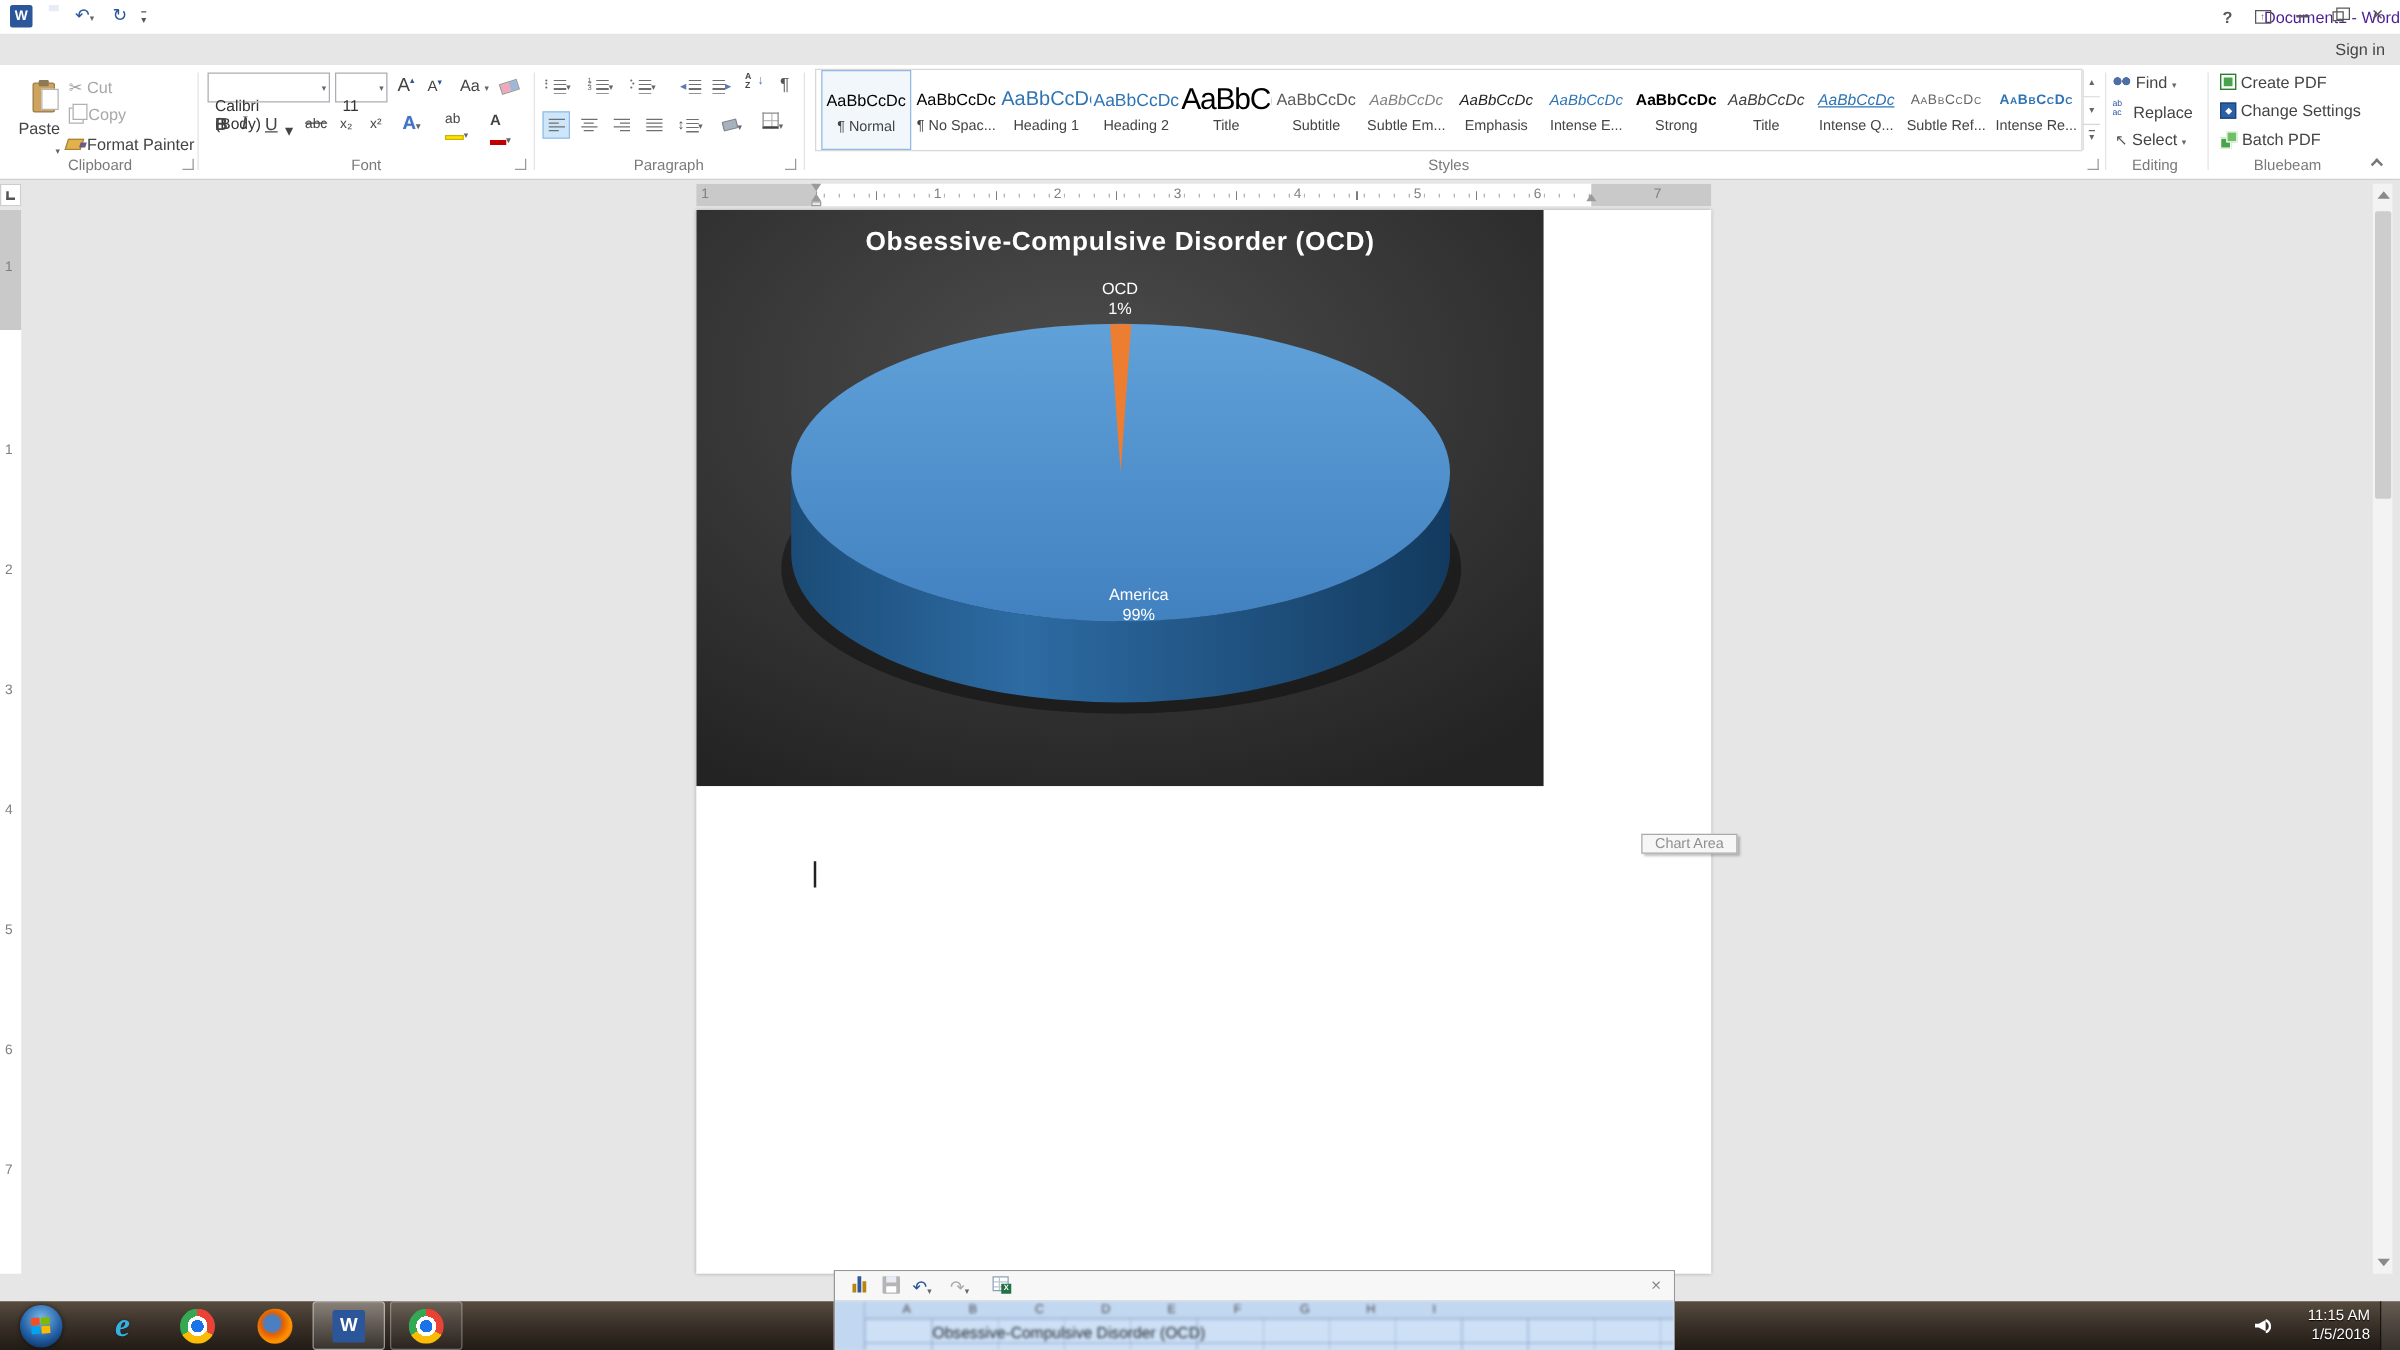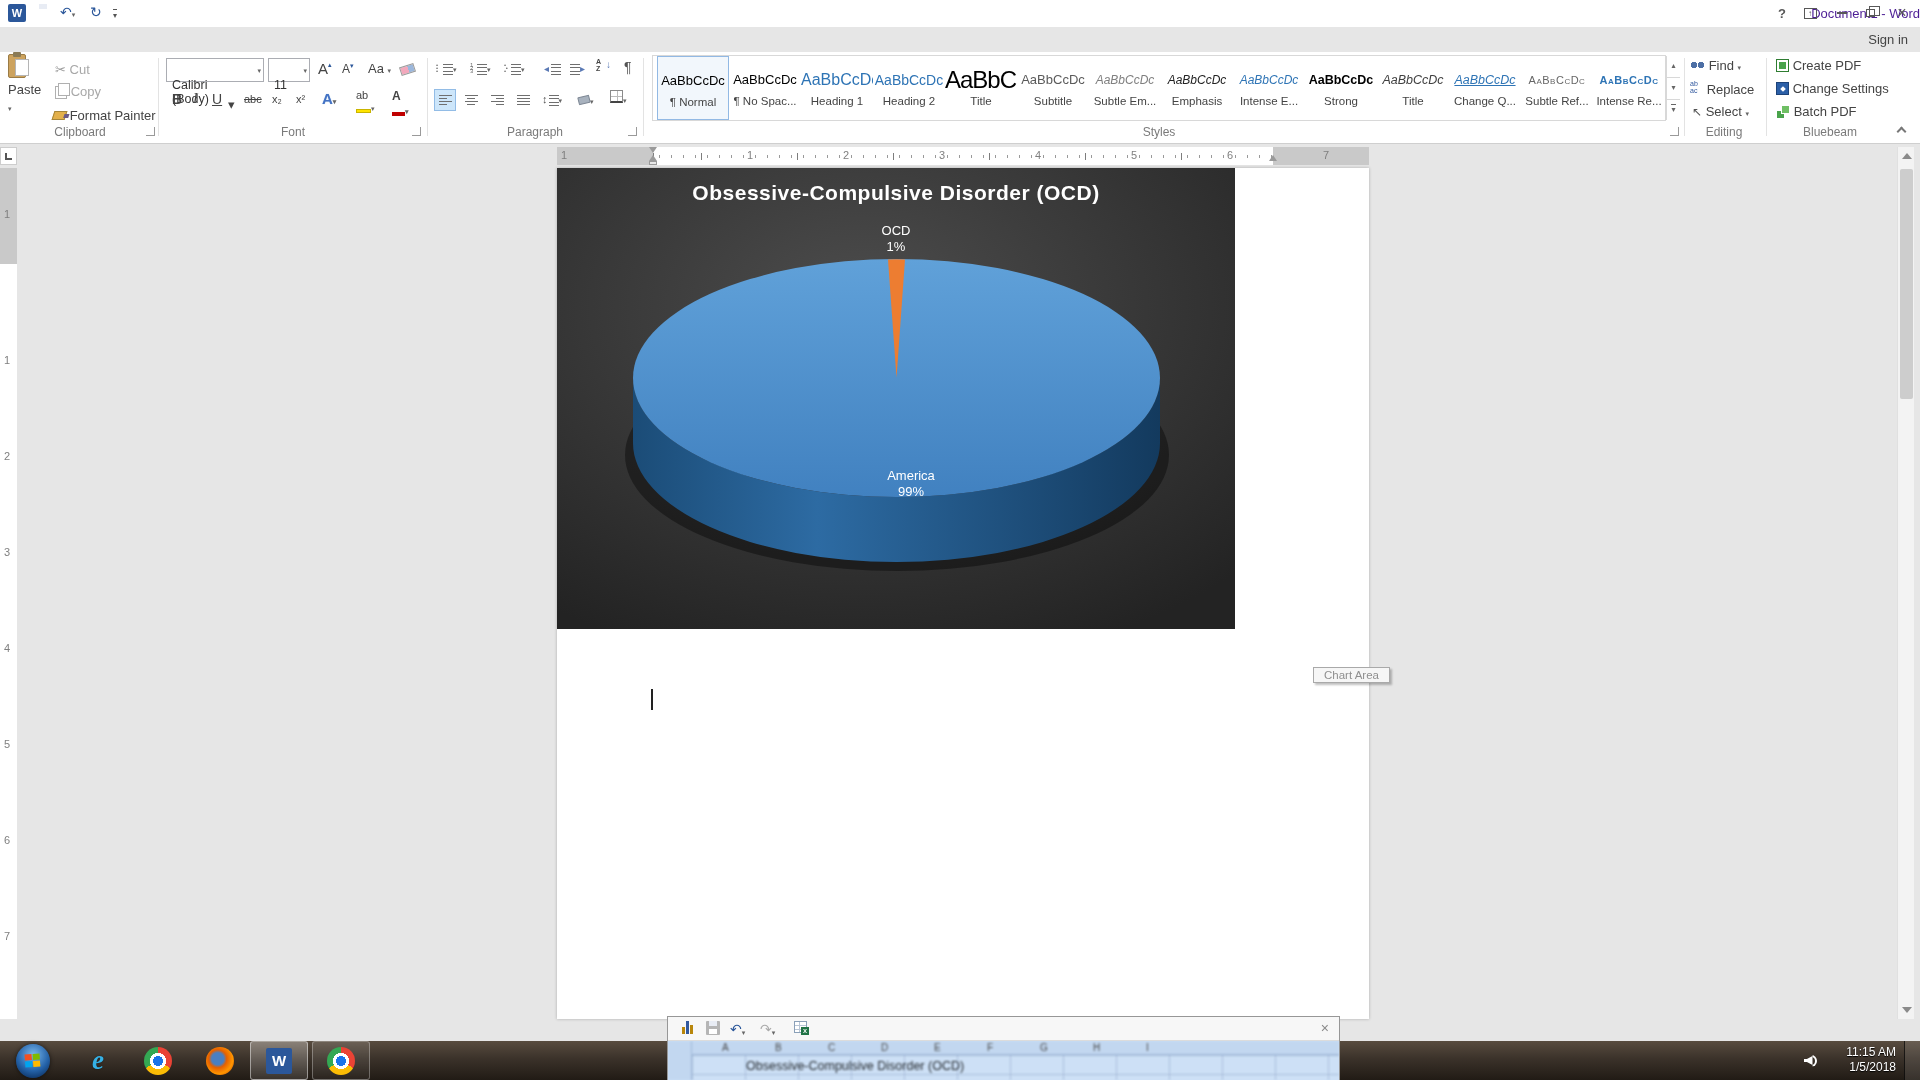--- a/index.html
+++ b/index.html
@@ -205,21 +205,21 @@
     <span class="tab">REFERENCES</span>
     <span class="tab">MAILINGS</span>
     <span class="tab">REVIEW</span>
     <span class="tab">VIEW</span>
     <span class="tab">BLUEBEAM</span>
     <span class="tab">ACROBAT</span>
   </div>
 
   <div id="ribbon" class="abs">
 
-    <div class="abs" style="left:8px;top:0;width:40px;height:60px;text-align:left">
+    <div class="abs" style="left:8px;top:12px;width:40px;height:60px;text-align:right">
       <span class="clipb" style="display:inline-block"><span class="board"></span><span class="clip"></span><span class="page"></span></span>
       <div style="font-size:13px">Paste</div>
       <span class="dd">▾</span>
     </div>
     <div class="rtxt gray" style="left:55px;top:10px"><span class="scis">✂</span> <span>Cut</span></div>
     <div class="rtxt gray" style="left:55px;top:32px"><span class="copyic" style="display:inline-block;vertical-align:-3px"></span> <span>Copy</span></div>
     <div class="rtxt" style="left:53px;top:56px"><span class="brush" style="display:inline-block"></span> <span>Format Painter</span></div>
     <div class="grplabel" style="left:20px;width:120px">Clipboard</div>
     <span class="launch" style="left:146px"></span>
     <span class="vsep" style="left:158px"></span>
@@ -317,21 +317,21 @@
       <div class="sg" style="left:652px">
           <span class="sp st9">AaBbCcDc</span>
           <span class="sl">Strong</span>
         </div>
       <div class="sg" style="left:724px">
           <span class="sp st10">AaBbCcDc</span>
           <span class="sl">Title</span>
         </div>
       <div class="sg" style="left:796px">
           <span class="sp st11">AaBbCcDc</span>
-          <span class="sl">Change Q...</span>
+          <span class="sl">Intense Q...</span>
         </div>
       <div class="sg" style="left:868px">
           <span class="sp st12">AaBbCcDc</span>
           <span class="sl">Subtle Ref...</span>
         </div>
       <div class="sg" style="left:940px">
           <span class="sp st13">AaBbCcDc</span>
           <span class="sl">Intense Re...</span>
         </div>
       <div class="galbtn" style="top:0"><span>▴</span></div>

